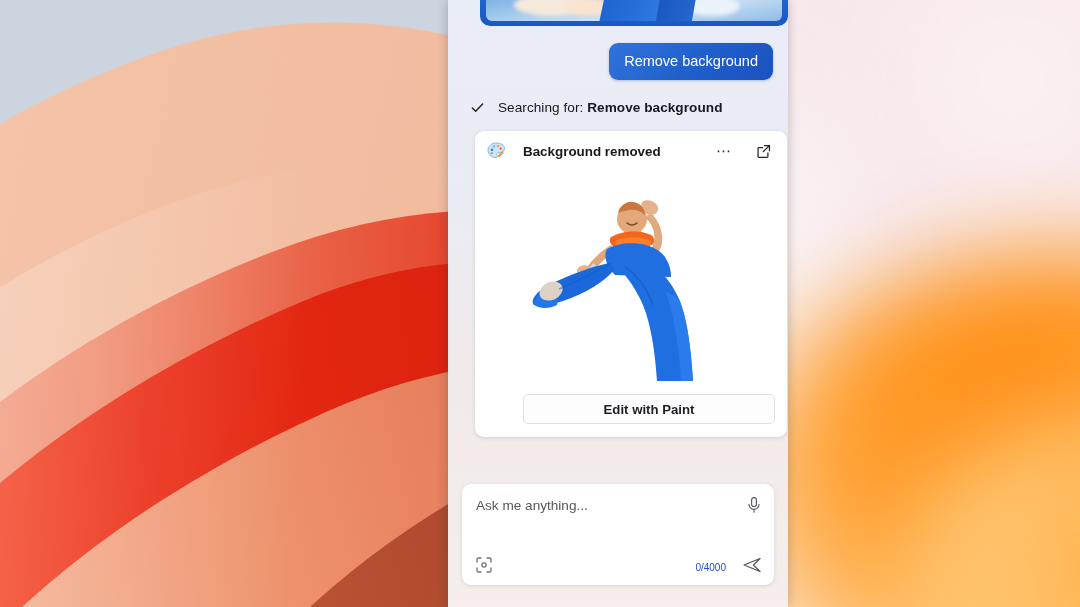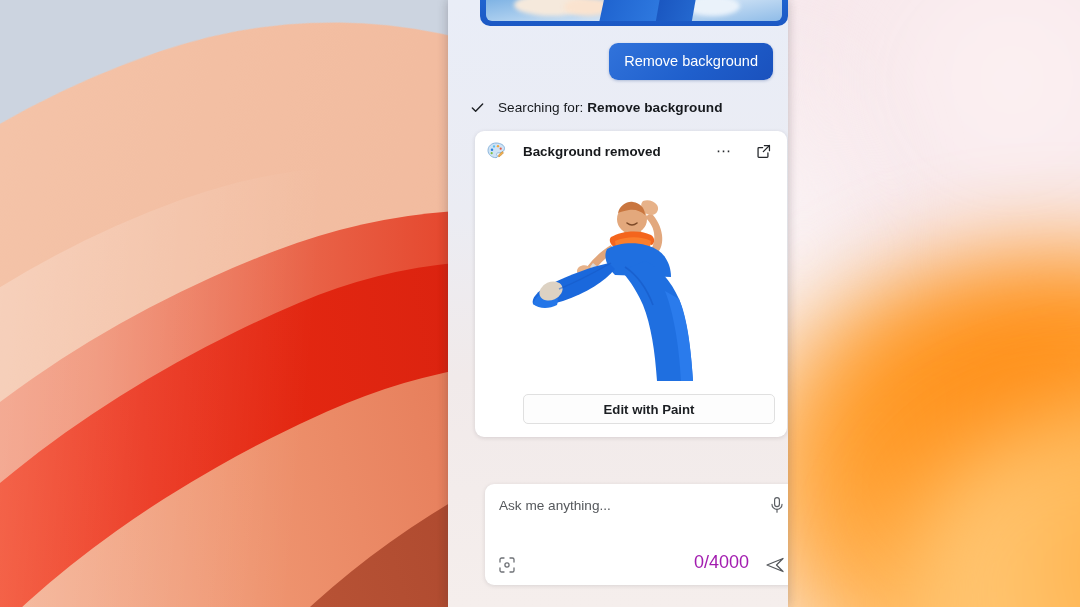--- a/index.html
+++ b/index.html
@@ -108,25 +108,25 @@
 
   
   .card-img { height:215px; background:#fff; position:relative; overflow:hidden; }
   .dancer { position:absolute; left:0; top:0; width:312px; height:215px; }
 
   .card-foot { padding:8px 12px 13px;margin-left:36px; }
   .paint-btn { width:100%; height:30px; border:1px solid #e0e0e0; border-radius:5px;
                background:#fdfdfd; font-family:"Liberation Sans",sans-serif;
                font-size:13.2px; font-weight:600; color:#1c1f23; cursor:pointer; }
   .composer-box { position:absolute; left:14px; top:484px; width:312px; height:101px;
-                  background:#fff; border-radius:9px; box-shadow:0 1px 4px rgba(40,35,50,.13);margin-left:23px; }
+                  background:#fff; border-radius:9px; box-shadow:0 1px 4px rgba(40,35,50,.13); }
   .placeholder { position:absolute; left:14px; top:14px; font-size:13.6px; color:#55585c; }
   .mic { position:absolute; right:10px; top:11px; width:20px; height:20px; color:#5b5e63; }
   .scan { position:absolute; left:12px; bottom:10px; width:20px; height:20px; color:#6d7075; }
-  .counter { position:absolute; right:48px; bottom:12px; font-size:18px; color:#a21caf; }
+  .counter { position:absolute; right:48px; bottom:12px; font-size:10px; color:#1d4ed8; }
   .send { position:absolute; right:11px; bottom:9px; width:22px; height:22px; color:#55585c; }
 </style>
 </head>
 <body>
 
 <div id="root">
 
   <div class="desktop">
     <div class="wp-left">
       <div class="ribbon rb1"></div>

